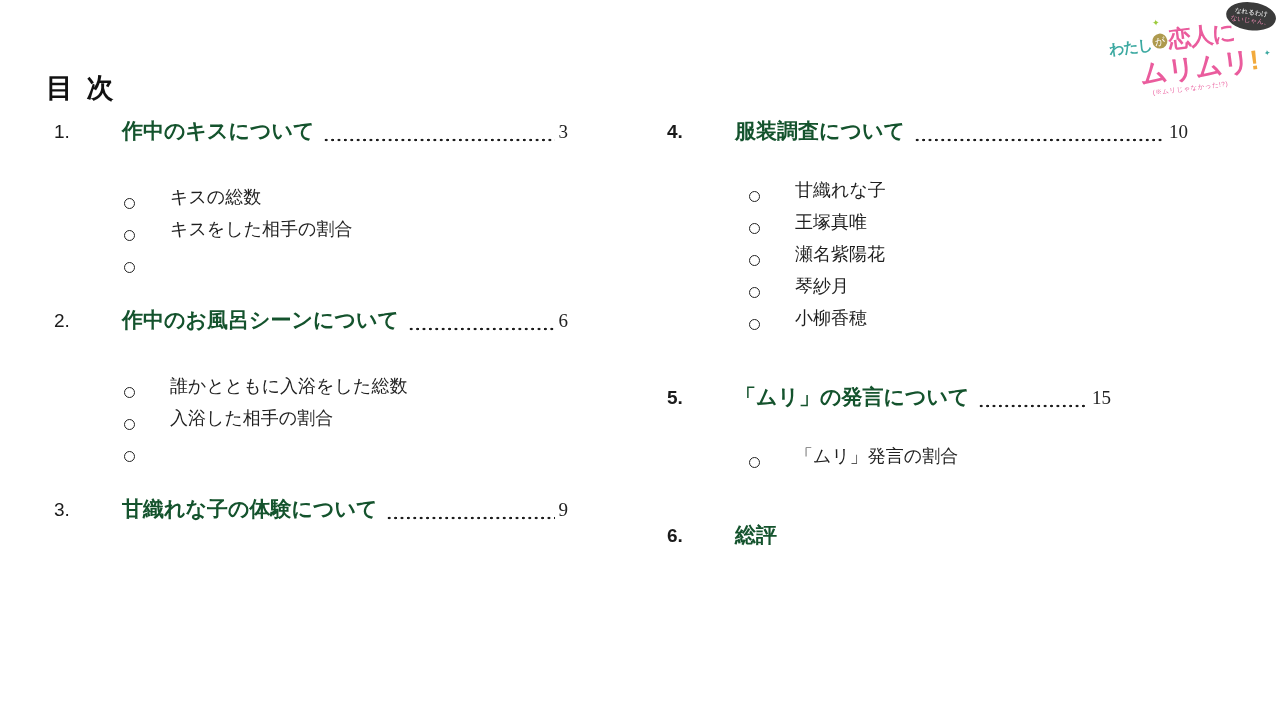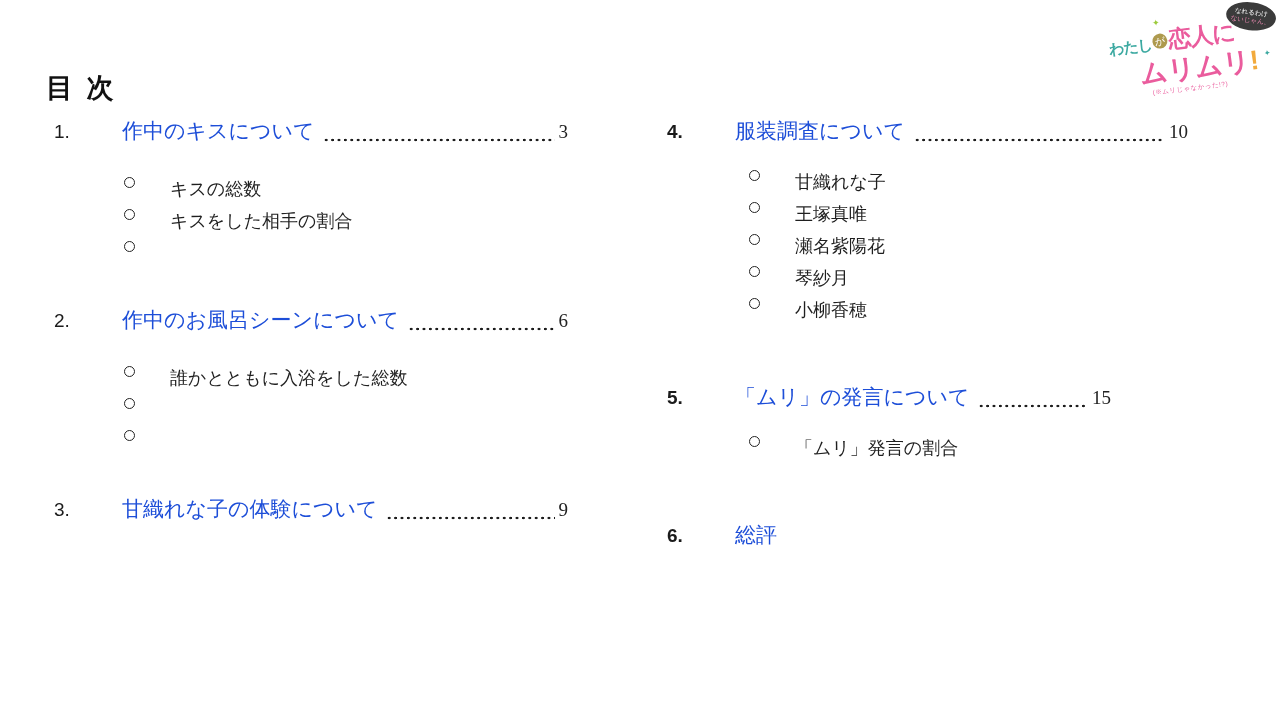--- a/index.html
+++ b/index.html
@@ -27,36 +27,36 @@
     display: flex; align-items: baseline; height: 30px;
     font-family: "Liberation Sans", "DejaVu Sans", sans-serif;
   }
   .col-left  .toc-item:not(:first-child) { margin-top: 33px; }
   .col-right .toc-item:not(:first-child) { margin-top: 53px; }
   .toc-item.short { width: 446px; }
 
   .num  { flex: none; width: 68px; font-size: 19px; font-weight: 400; }
   .col-left  .num { padding-left: 14px; }
   .col-right .num { padding-left: 2px; font-weight: 700; }
-  .ttl  { font-size: 21px; font-weight: 400; white-space: nowrap; color: #1d4ed8; }
+  .ttl  { font-size: 21px; font-weight: 700; white-space: nowrap; color: #14532d; }
 
   .leader {
     flex: 1 1 auto; align-self: flex-end;
     height: 6px; margin: 0 4px 4px 9px;
     background-image: radial-gradient(circle, #1d1d1d 1.25px, transparent 1.55px);
     background-size: 6.4px 6px;
     background-position: 0 100%;
     background-repeat: repeat-x;
   }
   .pg { flex: none; font-family: "Liberation Serif", "DejaVu Serif", serif; font-size: 19px; color: #222; }
 
   .sub-list { margin-top: 30px; padding-left: 84px; }
   .col-right .sub-list { margin-top: 23px; }
   .sub-item {
-    display: flex; align-items: flex-start; height: 32px;
+    display: flex; align-items: flex-end; height: 32px;
     font-family: "Liberation Serif", "DejaVu Serif", serif;
     font-size: 18px; color: #1f1f1f;
   }
   .ring {
     flex: none; width: 9px; height: 9px;
     border: 1.6px solid #222; border-radius: 50%;
     margin-right: 35px; background: #fff;
   }
 
   
@@ -155,20 +155,21 @@
           <span class="leader"></span>
           <span class="pg">6</span>
         </div>
         <div class="sub-list">
           <div class="sub-item">
             <span class="ring"></span>
             <span class="sub-text">誰かとともに入浴をした総数</span>
           </div>
           <div class="sub-item">
             <span class="ring"></span>
+            <span class="sub-text">入浴した相手の割合</span>
           </div>
           <div class="sub-item">
             <span class="ring"></span>
           </div>
         </div>
         <div class="toc-item">
           <span class="num">3.</span>
           <span class="ttl">甘織れな子の体験について</span>
           <span class="leader"></span>
           <span class="pg">9</span>

